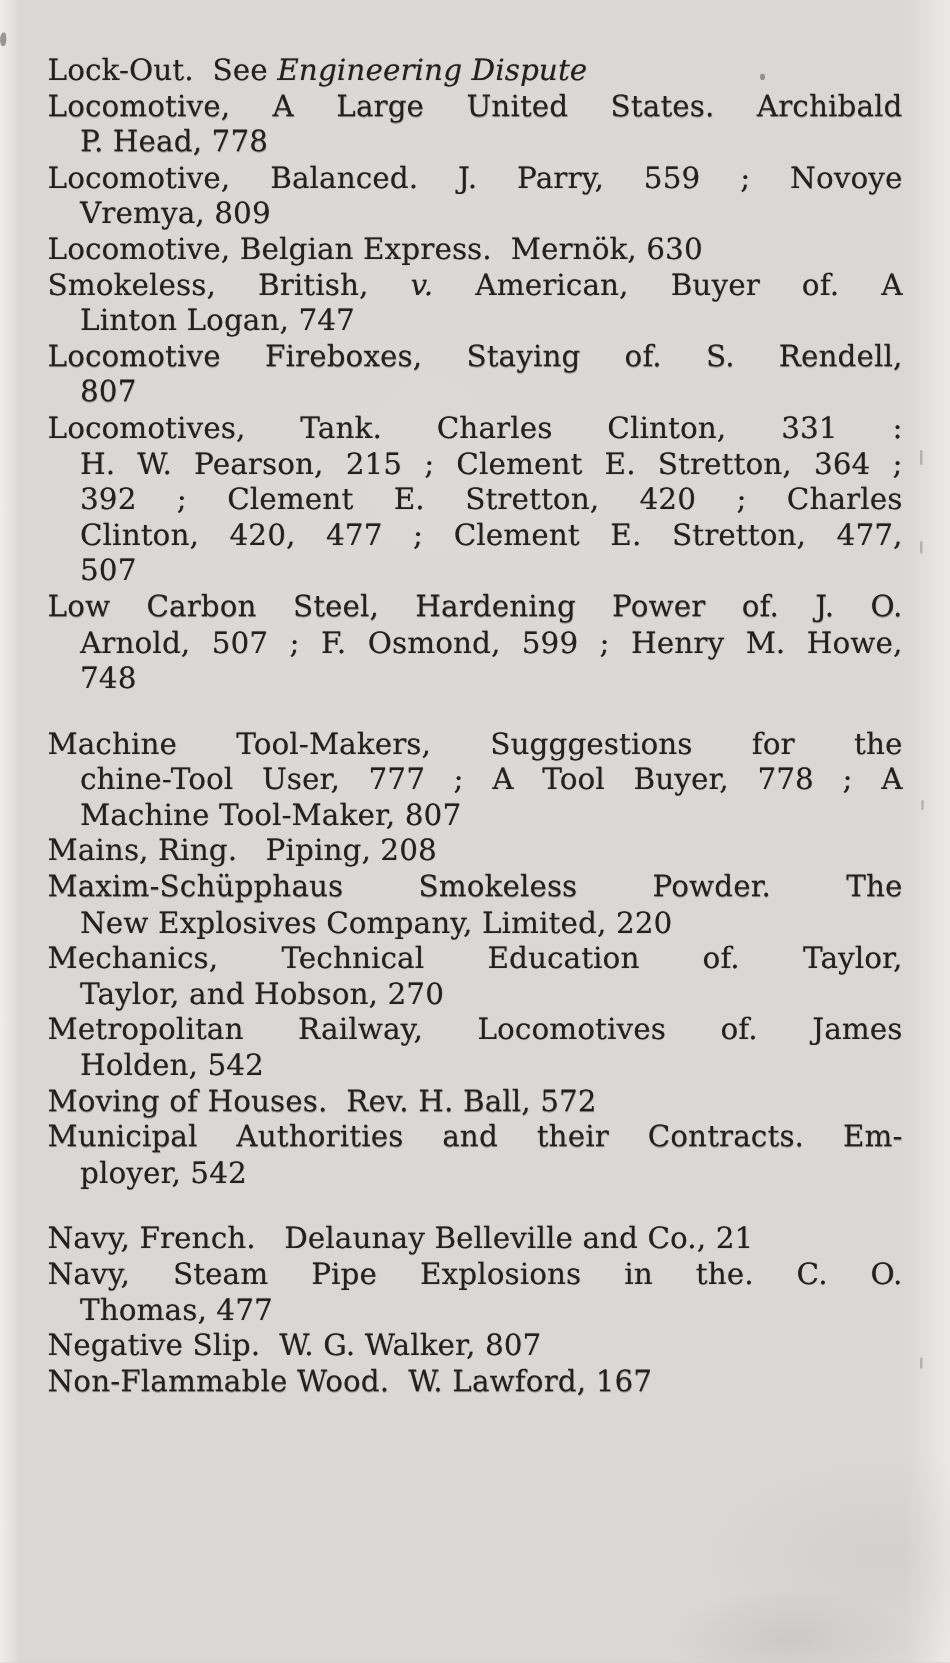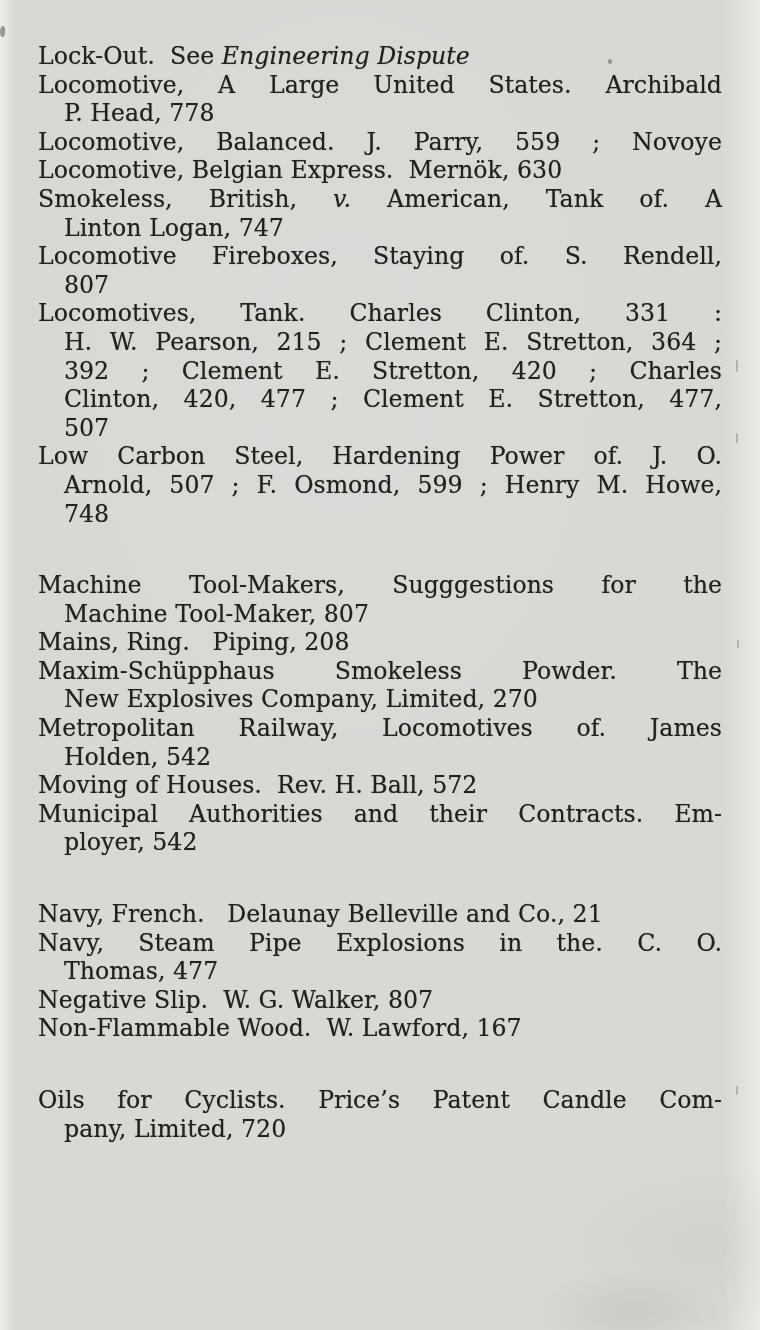--- a/index.html
+++ b/index.html
@@ -25,21 +25,21 @@
   .column { position: relative; }
   .ln {
     font-size: 23.5px;
     line-height: 28.6px;
     letter-spacing: 0.1px;
     text-shadow: 0.2px 0.2px 0.7px rgba(35,33,30,0.55);
   }
   .ln.cont { padding-left: 26px; }
   .ln.just { text-align: justify; text-align-last: justify; }
   .ln.end  { text-align: left; white-space: pre-wrap; }
-  .entry.gap { margin-top: 43px; }
+  .entry.gap { margin-top: 24px; }
   .ln i { font-style: italic; }
   
   .speck1 {
     position: absolute; left: 0px; top: 26px; width: 5px; height: 11px;
     background: rgba(70,68,64,0.5); border-radius: 60% 40% 50% 50%;
   }
   .speck2 {
     position: absolute; left: 608px; top: 59px; width: 4px; height: 5px;
     background: rgba(60,58,54,0.45); border-radius: 50%;
   }
@@ -65,54 +65,60 @@
   <div class="column" id="index-column">
       <div class="entry">
         <div class="ln end"><span>Lock-Out.  See </span><i>Engineering Dispute</i></div>
       </div>
       <div class="entry">
         <div class="ln just"><span>Locomotive, A Large United States.  Archibald</span></div>
         <div class="ln cont end"><span>P. Head, 778</span></div>
       </div>
       <div class="entry">
         <div class="ln just"><span>Locomotive, Balanced.  J. Parry, 559 ; Novoye</span></div>
+        <div class="ln cont end"><span>Vremya, 809</span></div>
       </div>
       <div class="entry">
         <div class="ln end"><span>Locomotive, Belgian Express.  Mernök, 630</span></div>
       </div>
       <div class="entry">
-        <div class="ln just"><span>Smokeless, British, </span><i>v.</i><span> American, Tank of.  A</span></div>
+        <div class="ln just"><span>Smokeless, British, </span><i>v.</i><span> American, Buyer of.  A</span></div>
         <div class="ln cont end"><span>Linton Logan, 747</span></div>
       </div>
       <div class="entry">
         <div class="ln just"><span>Locomotive Fireboxes, Staying of.  S. Rendell,</span></div>
         <div class="ln cont end"><span>807</span></div>
       </div>
       <div class="entry">
         <div class="ln just"><span>Locomotives, Tank.  Charles Clinton, 331 :</span></div>
         <div class="ln cont just"><span>H. W. Pearson, 215 ; Clement E. Stretton, 364 ;</span></div>
         <div class="ln cont just"><span>392 ; Clement E. Stretton, 420 ; Charles</span></div>
         <div class="ln cont just"><span>Clinton, 420, 477 ; Clement E. Stretton, 477,</span></div>
         <div class="ln cont end"><span>507</span></div>
       </div>
       <div class="entry">
         <div class="ln just"><span>Low Carbon Steel, Hardening Power of.  J. O.</span></div>
         <div class="ln cont just"><span>Arnold, 507 ; F. Osmond, 599 ; Henry M. Howe,</span></div>
         <div class="ln cont end"><span>748</span></div>
       </div>
       <div class="entry gap">
         <div class="ln just"><span>Machine Tool-Makers, Sugggestions for the</span></div>
+        <div class="ln cont just"><span>chine-Tool User, 777 ; A Tool Buyer, 778 ; A</span></div>
         <div class="ln cont end"><span>Machine Tool-Maker, 807</span></div>
       </div>
       <div class="entry">
         <div class="ln end"><span>Mains, Ring.   Piping, 208</span></div>
       </div>
       <div class="entry">
         <div class="ln just"><span>Maxim-Schüpphaus Smokeless Powder.  The</span></div>
-        <div class="ln cont end"><span>New Explosives Company, Limited, 270</span></div>
+        <div class="ln cont end"><span>New Explosives Company, Limited, 220</span></div>
+      </div>
+      <div class="entry">
+        <div class="ln just"><span>Mechanics, Technical Education of.  Taylor,</span></div>
+        <div class="ln cont end"><span>Taylor, and Hobson, 270</span></div>
       </div>
       <div class="entry">
         <div class="ln just"><span>Metropolitan Railway, Locomotives of.  James</span></div>
         <div class="ln cont end"><span>Holden, 542</span></div>
       </div>
       <div class="entry">
         <div class="ln end"><span>Moving of Houses.  Rev. H. Ball, 572</span></div>
       </div>
       <div class="entry">
         <div class="ln just"><span>Municipal Authorities and their Contracts.  Em-</span></div>
@@ -124,18 +130,14 @@
       <div class="entry">
         <div class="ln just"><span>Navy, Steam Pipe Explosions in the.  C. O.</span></div>
         <div class="ln cont end"><span>Thomas, 477</span></div>
       </div>
       <div class="entry">
         <div class="ln end"><span>Negative Slip.  W. G. Walker, 807</span></div>
       </div>
       <div class="entry">
         <div class="ln end"><span>Non-Flammable Wood.  W. Lawford, 167</span></div>
       </div>
-      <div class="entry gap">
-        <div class="ln just"><span>Oils for Cyclists.  Price’s Patent Candle Com-</span></div>
-        <div class="ln cont end"><span>pany, Limited, 720</span></div>
-      </div>
     </div>
 </div>
 
 </body></html>

